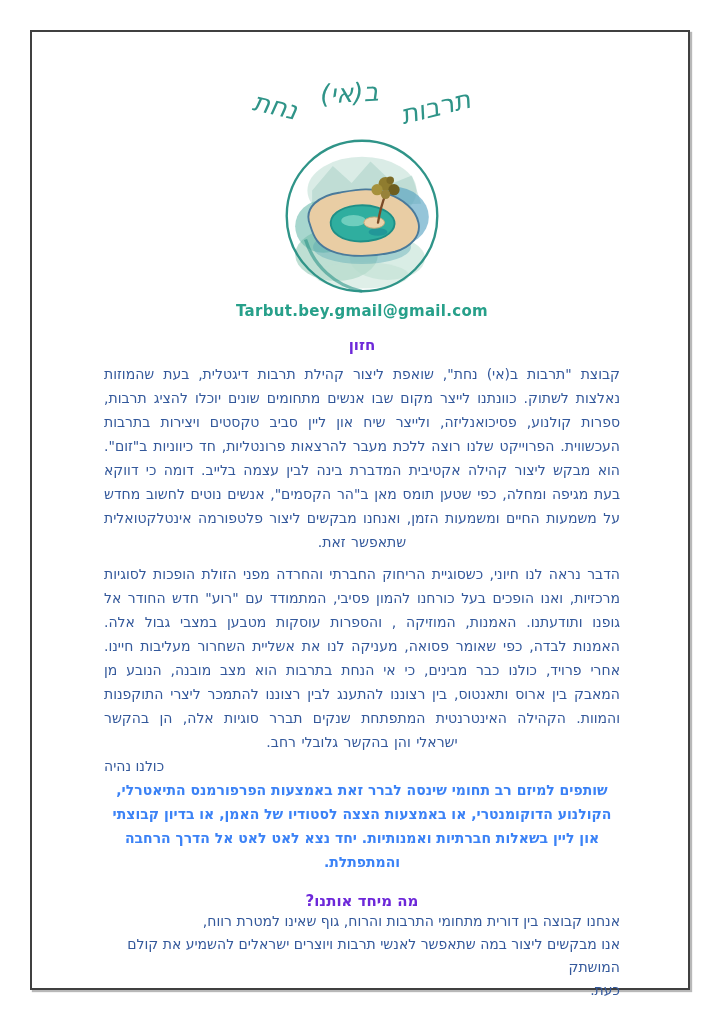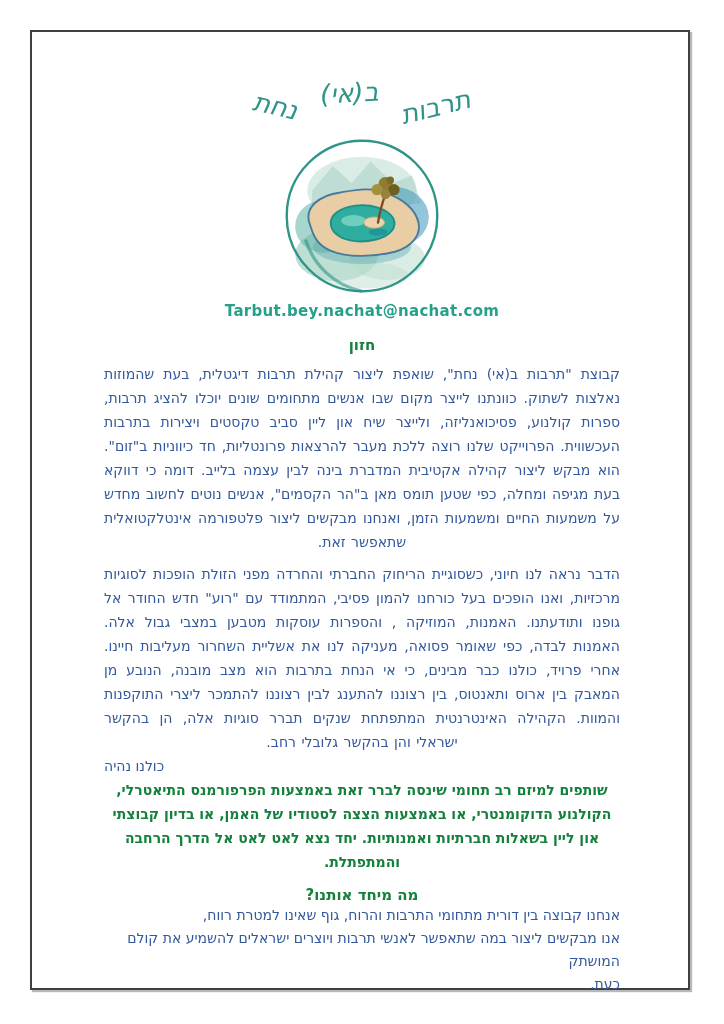--- a/index.html
+++ b/index.html
@@ -52,43 +52,43 @@
     letter-spacing:0.3px;
     color:#27a08a;
     text-decoration:none;
     display:block;
     cursor:pointer;
   }
   .h-blue {
     text-align:center;
     font-size:15px;
     font-weight:bold;
-    color:#15803d;
+    color:#6d28d9;
     line-height:18px;
   }
   .h-vision { margin-top:16px; }
-  .h-unique { margin-top:12px; }
+  .h-unique { margin-top:18px; }
 
   p.body {
     margin:0;
     margin-top:8px;
     font-size:14px;
     line-height:24px;
     text-align:justify;
     text-align-last:center;
     word-spacing:1px;
   }
   .lead {
     font-size:14px;
     line-height:24px;
     text-align:left;
   }
   .bold-teal {
     margin:0;
-    color:#15803d;
+    color:#3b82f6;
     font-weight:bold;
     font-size:14px;
     line-height:24px;
     text-align:center;
   }
   .u-line {
     font-size:14px;
     line-height:23px;
     text-align:right;
   }
@@ -135,21 +135,21 @@
           <circle cx="119" cy="57" r="6" fill="#6e5e20"></circle>
           <circle cx="110" cy="62" r="5" fill="#97823a"></circle>
           <circle cx="115" cy="47" r="4" fill="#7c6a26"></circle>
         </g>
 
         <circle cx="85" cy="85" r="80" fill="none" stroke="#2f9488" stroke-width="2.5"></circle>
         <path d="M 25,110 A 80 80 0 0 0 85,165" fill="none" stroke="#2f9488" stroke-width="3.5" opacity="0.6"></path>
       </svg>
     </div>
 
-    <a class="email">Tarbut.bey.nachat@nachat.com</a>
+    <a class="email">Tarbut.bey.gmail@gmail.com</a>
 
     <div class="h-blue h-vision">חזון</div>
 
     <p class="body">קבוצת "תרבות ב(אי) נחת", שואפת ליצור קהילת תרבות דיגטלית, בעת שהמוזות נאלצות לשתוק. כוונתנו לייצר מקום שבו אנשים מתחומים שונים יוכלו להציג תרבות, ספרות קולנוע, פסיכואנליזה, ולייצר שיח און ליין סביב טקסטים ויצירות בתרבות העכשווית. הפרוייקט שלנו רוצה ללכת מעבר להרצאות פרונטליות, חד כיווניות ב"זום". הוא מבקש ליצור קהילה אקטיבית המדברת בינה לבין עצמה בלייב. דומה כי דווקא בעת מגיפה ומחלה, כפי שטען תומס מאן ב"הר הקסמים", אנשים נוטים לחשוב מחדש על משמעות החיים ומשמעות הזמן, ואנחנו מבקשים ליצור פלטפורמה אינטלקטואלית שתאפשר זאת.</p>
 
     <p class="body">הדבר נראה לנו חיוני, כשסוגיית הריחוק החברתי והחרדה מפני הזולת הופכות לסוגיות מרכזיות, ואנו הופכים בעל כורחנו להמון פסיבי, המתמודד עם "רוע" חדש החודר אל גופנו ותודעתנו. האמנות, המוזיקה , והספרות עוסקות מטבען במצבי גבול אלה. האמנות לבדה, כפי שאומר פסואה, מעניקה לנו את אשליית השחרור מעליבות חיינו. אחרי פרויד, כולנו כבר מבינים, כי אי הנחת בתרבות הוא מצב מובנה, הנובע מן המאבק בין ארוס ותאנטוס, בין רצוננו להתענג לבין רצוננו להתמכר ליצרי התוקפנות והמוות. הקהילה האינטרנטית המתפתחת שנקים תברר סוגיות אלה, הן בהקשר ישראלי והן בהקשר גלובלי רחב.</p>
 
     <div class="lead">כולנו נהיה</div>
 
     <p class="bold-teal">שותפים למיזם רב תחומי שינסה לברר זאת באמצעות הפרפורמנס התיאטרלי, הקולנוע הדוקומנטרי, או באמצעות הצצה לסטודיו של האמן, או בדיון קבוצתי און ליין בשאלות חברתיות ואמנותיות. יחד נצא לאט לאט אל הדרך הרחבה והמתפתלת.</p>

